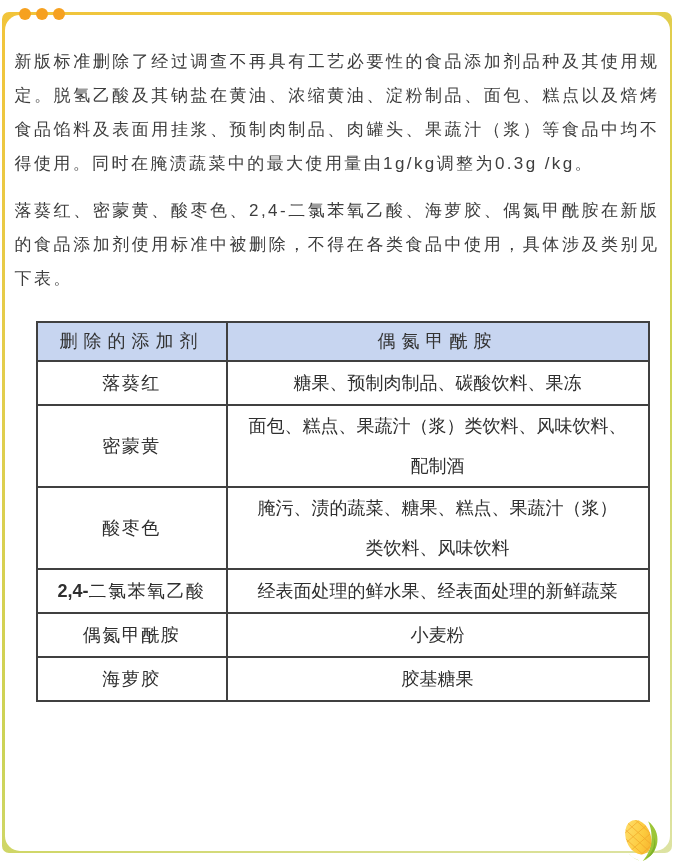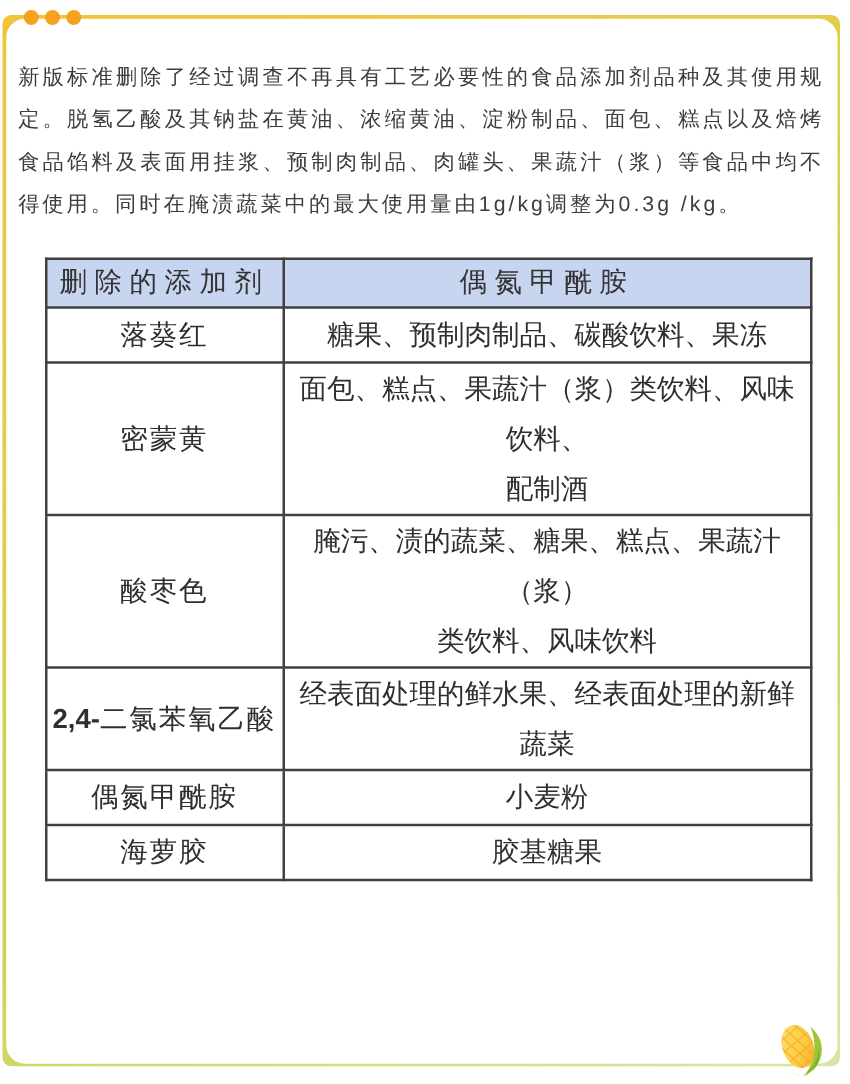--- a/index.html
+++ b/index.html
@@ -11,21 +11,21 @@
   .frame-inner{position:absolute;inset:2.5px;background:#fff;border-radius:15px;
                padding:30px 10px 0 10px;box-sizing:border-box;}
   .dots{position:absolute;top:-7px;left:14px;display:flex;gap:5px;}
   .dot{width:12px;height:12px;border-radius:50%;background:#f6a120;}
   .para{margin:0;color:#3d3d3d;font-size:17px;line-height:34px;
         letter-spacing:2.4px;text-align:justify;}
   .para + .para{margin-top:13px;}
   .hl{color:#f7994d;font-weight:bold;}
   table{border-collapse:collapse;margin:25px 0 0 21px;table-layout:fixed;width:612px;
         font-family:"Liberation Serif","DejaVu Serif",serif;color:#2f2f2f;}
-  td,th{border:2px solid #404040;font-size:22px;font-weight:normal;
+  td,th{border:2px solid #404040;font-size:18px;font-weight:normal;
         text-align:center;vertical-align:middle;padding:0 4px;box-sizing:border-box;}
   col.c1{width:190px;} col.c2{width:422px;}
   thead th{background:#c7d5f0;height:39px;letter-spacing:6px;color:#333;}
   tr.r-s{height:44px;padding-left:44px;} tr.r-t{height:80px;}
   td.cat{white-space:pre-line;line-height:40px;}
   td.add{letter-spacing:1.5px;}
   .num-bold{font-family:Liberation Sans, sans-serif;
             font-weight:bold;letter-spacing:0;}
   .closing{margin-top:43px;}
   .corn{position:absolute;right:6px;bottom:-13px;width:46px;height:50px;}
@@ -37,20 +37,21 @@
   <div class="frame-inner">
 
     <div class="dots">
       <span class="dot"></span>
       <span class="dot"></span>
       <span class="dot"></span>
     </div>
 
     <p class="para">新版标准删除了经过调查不再具有工艺必要性的食品添加剂品种及其使用规定。脱氢乙酸及其钠盐在黄油、浓缩黄油、淀粉制品、面包、糕点以及焙烤食品馅料及表面用挂浆、预制肉制品、肉罐头、果蔬汁（浆）等食品中均不得使用。同时在腌渍蔬菜中的最大使用量由1g/kg调整为0.3g /kg。</p>
 
+    <p class="para">落葵红、密蒙黄、酸枣色、2,4-二氯苯氧乙酸、海萝胶、偶氮甲酰胺在新版的食品添加剂使用标准中被删除，不得在各类食品中使用，具体涉及类别见下表。</p>
 
     <table>
       <colgroup>
           <col class="c1">
           <col class="c2">
         </colgroup>
       <thead>
         <tr>
           <th>删除的添加剂</th>
           <th>偶氮甲酰胺</th>

